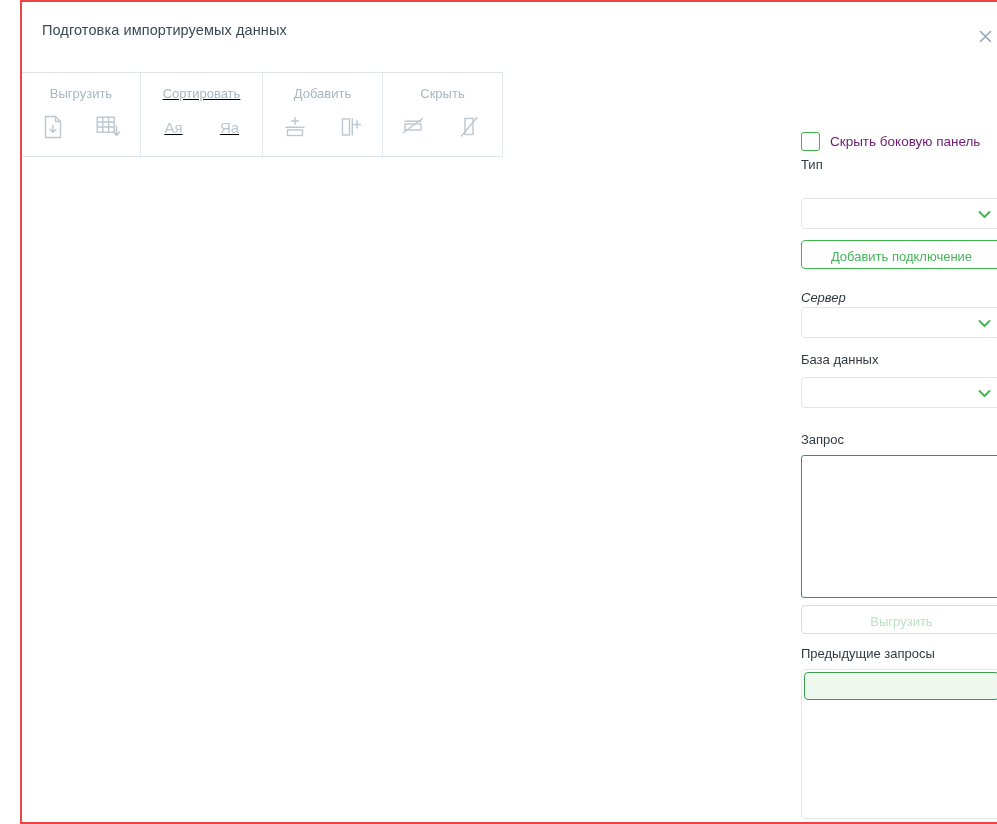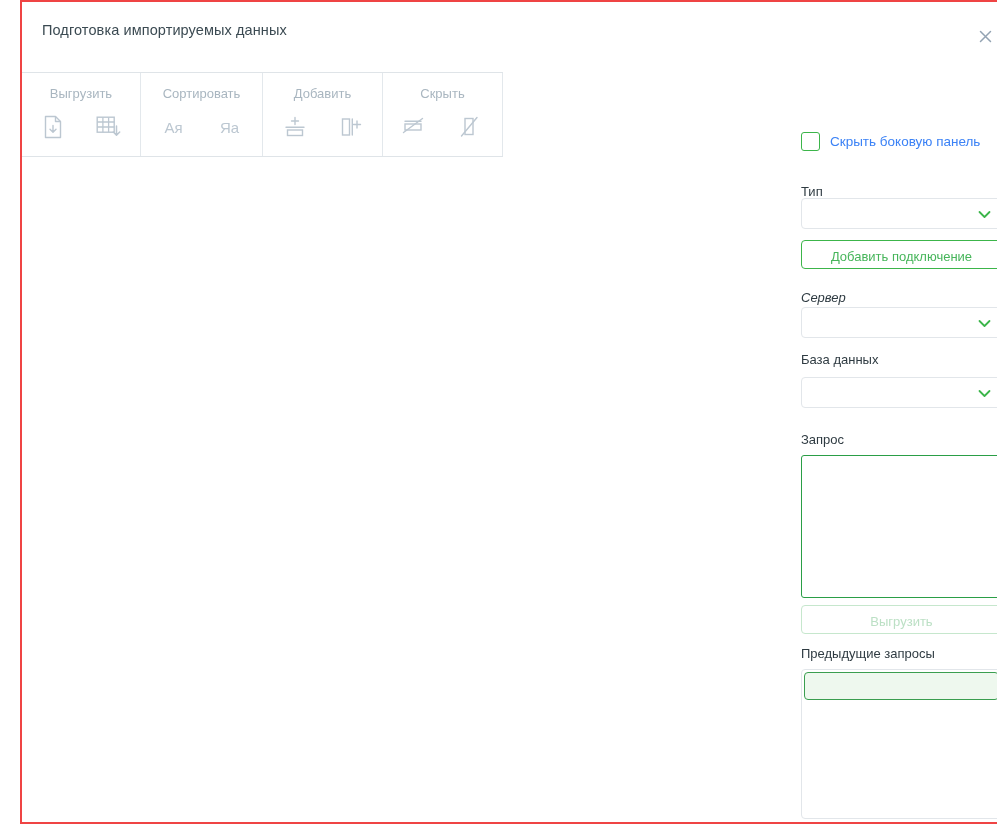--- a/index.html
+++ b/index.html
@@ -100,21 +100,21 @@
   }
   .tb-btn svg { display: block; }
   .tb-text-icon {
     font-size: 15px;
     color: #bcc7d1;
     line-height: 1;
     user-select: none;
   }
 
   #grp-upload  { width: 119px; }
-  #grp-sort    { width: 122px; }
+  #grp-sort    { width: 122px; text-decoration: underline; }
   #grp-add     { width: 120px; }
   #grp-delete  { width: 120px; }
 
   
   #canvas-area {
     position: absolute;
     left: 0;
     top: 156px;
     width: 770px;
     bottom: 0;
@@ -143,21 +143,21 @@
   .checkbox-box {
     width: 19px;
     height: 19px;
     border: 1.6px solid #3cb54a;
     border-radius: 3px;
     background: #ffffff;
     flex: 0 0 auto;
   }
   .checkbox-label {
     font-size: 13.5px;
-    color: #3b82f6;
+    color: #701a75;
     white-space: nowrap;
     user-select: none;
   }
 
   .field-label {
     position: absolute;
     left: 9px;
     font-size: 13px;
     color: #2f3b42;
     white-space: nowrap;
@@ -346,21 +346,21 @@
 
   <div id="canvas-area"></div>
 
   <div id="side-panel">
 
     <div class="sp-row-checkbox">
       <span class="checkbox-box"></span>
       <span class="checkbox-label">Скрыть боковую панель</span>
     </div>
 
-    <div class="field-label" style="top:122px;">Тип</div>
+    <div class="field-label" style="top:95px;">Тип</div>
     <div class="select-box" style="top:136px;">
       <span class="select-value"></span>
       <span class="chev">
         <svg width="13" height="9" viewBox="0 0 13 9" aria-hidden="true">
           <path d="M1.5 2 L6.5 7 L11.5 2" fill="none" stroke="#3cb54a" stroke-width="1.8" stroke-linecap="round" stroke-linejoin="round"></path>
         </svg>
       </span>
     </div>
 
     <button class="btn-outline" style="top:178px;">Добавить подключение</button>

